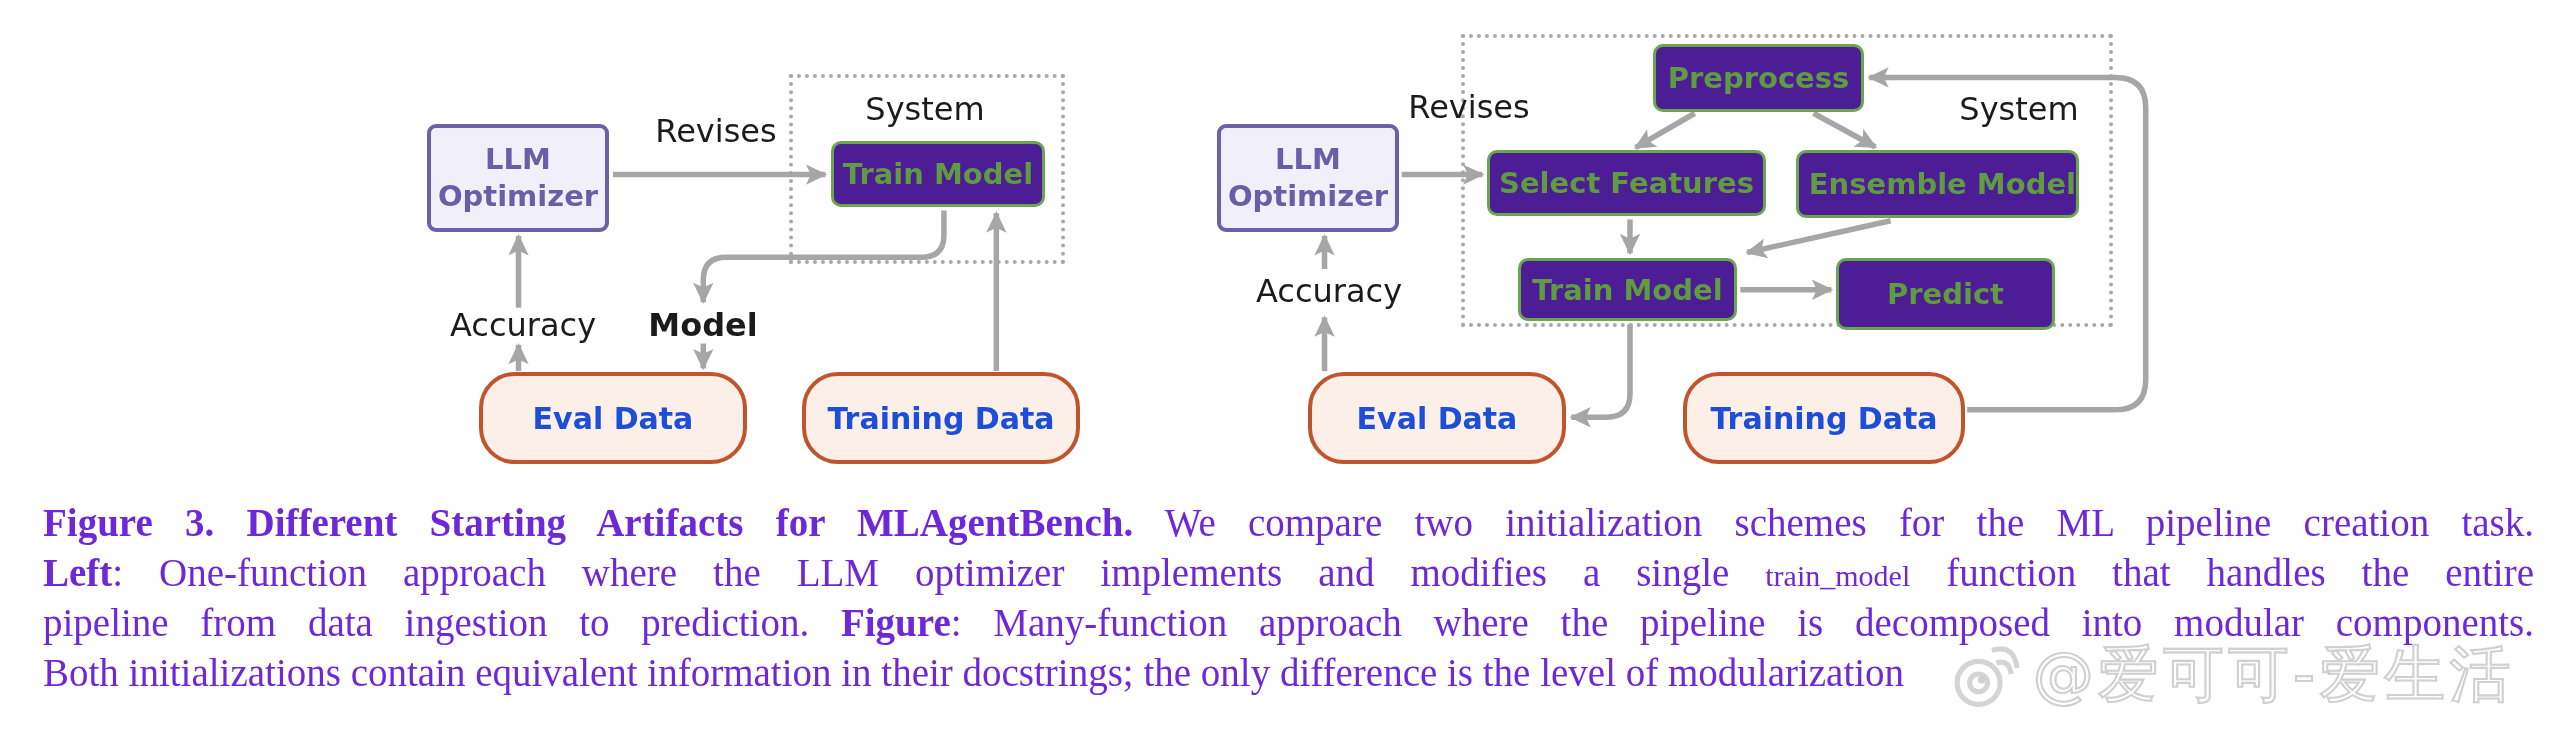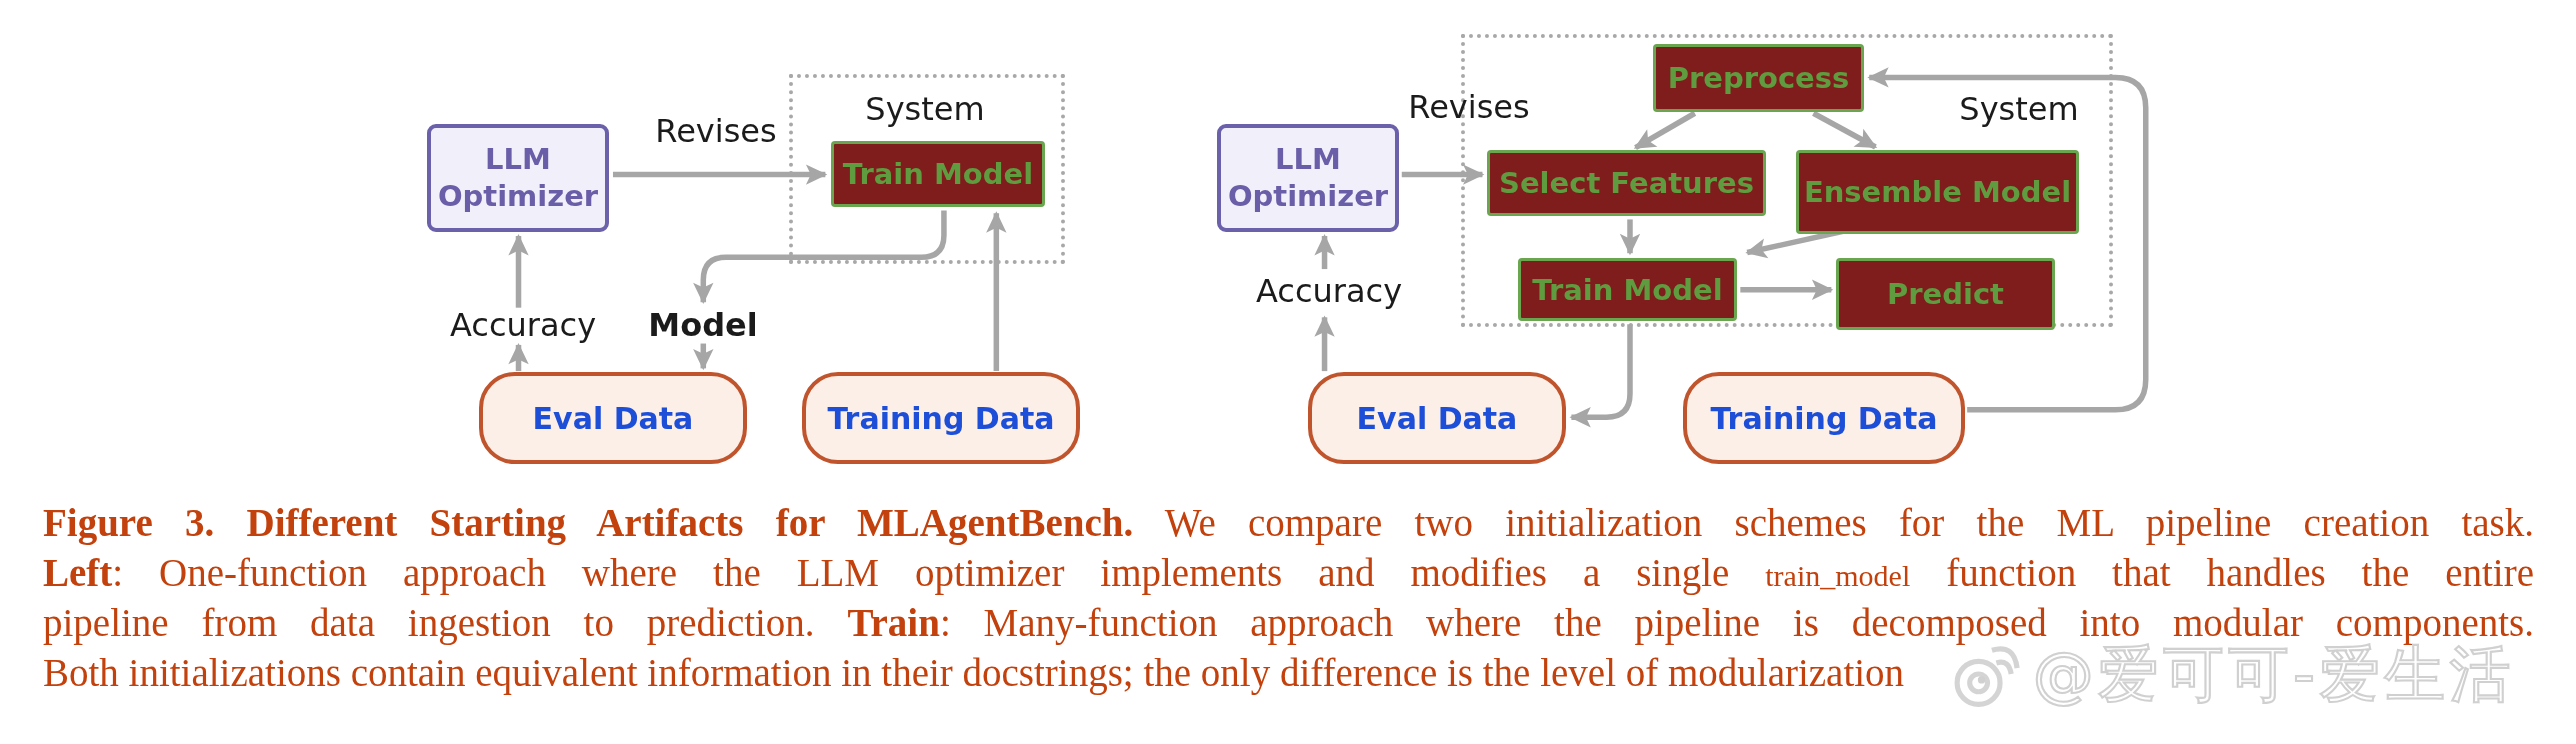--- a/index.html
+++ b/index.html
@@ -2,27 +2,27 @@
 <html style="font-size:11px"><head>
 <meta charset="utf-8">
 <style>
   html,body{margin:0;padding:0;background:#ffffff;}
   .page{position:relative;width:2576px;height:745px;background:#ffffff;overflow:hidden;
         font-family:"DejaVu Sans",sans-serif;}
   
   .box{position:absolute;display:flex;align-items:center;justify-content:center;text-align:center;
        font-weight:bold;box-sizing:border-box;z-index:4;}
   .llm{border:4.1px solid #6b61ab;background:#f1f0fa;color:#6a5ea8;font-size:29px;line-height:37px;border-radius:9px;}
-  .pipe{border:3.4px solid #6aa550;background:#7f1d1d;color:#5f9c3f;font-size:29px;border-radius:4px;}
+  .pipe{border:3.4px solid #6aa550;background:#4c1d95;color:#5f9c3f;font-size:29px;border-radius:10px;}
   .data{border:4.1px solid #c0552d;background:#fcefe8;color:#1d4ed8;font-size:30px;border-radius:36px;}
   .dotted{position:absolute;border:4.1px dotted #a8a8a8;box-sizing:border-box;z-index:1;background:transparent;}
   .lbl{position:absolute;color:#1b1b1b;font-size:32px;text-align:center;z-index:5;}
   .arrows{position:absolute;left:0;top:0;z-index:3;pointer-events:none;}
   
-  .caption{position:absolute;left:43px;top:498px;width:2491px;z-index:2;color:#c2410c;
+  .caption{position:absolute;left:43px;top:498px;width:2491px;z-index:2;color:#6d28d9;
            font-family:"Liberation Serif",serif;font-size:39px;line-height:50px;}
   .cap-line{height:50px;text-align:justify;text-align-last:justify;}
   .cap-line.last{text-align:left;text-align-last:left;}
   .cap-b{font-weight:bold;}
   .cap-code{font-family:Liberation Serif, serif;font-size:30px;}
   
   .wm{position:absolute;left:1949px;top:634px;display:flex;align-items:center;gap:9.7px;z-index:6;opacity:.82;}
   .wm-text{font-size:61px;font-weight:normal;color:rgba(255,255,255,0.55);
            -webkit-text-stroke:2.1px #c6c6c6;letter-spacing:4.1px;white-space:nowrap;
            font-family:"DejaVu Sans",sans-serif;}
@@ -82,21 +82,21 @@
 
   <div class="box llm" style="left:1217px;top:124px;width:182px;height:108px;">
     <span>LLM Optimizer</span>
   </div>
   <div class="box pipe" style="left:1653px;top:44px;width:211px;height:68px;">
     <span>Preprocess</span>
   </div>
   <div class="box pipe" style="left:1487px;top:150px;width:279px;height:66px;">
     <span>Select Features</span>
   </div>
-  <div class="box pipe" style="left:1796px;top:150px;width:283px;height:84px;">
+  <div class="box pipe" style="left:1796px;top:150px;width:283px;height:68px;justify-content:flex-end;">
     <span>Ensemble Model</span>
   </div>
   <div class="box pipe" style="left:1518px;top:258px;width:219px;height:63px;">
     <span>Train Model</span>
   </div>
   <div class="box pipe" style="left:1836px;top:258px;width:219px;height:72px;">
     <span>Predict</span>
   </div>
   <div class="box data" style="left:1308px;top:372px;width:258px;height:92px;">
     <span>Eval Data</span>
@@ -104,21 +104,21 @@
   <div class="box data" style="left:1683px;top:372px;width:282px;height:92px;">
     <span>Training Data</span>
   </div>
   <div class="lbl" style="left:1400px;top:88px;width:138px;">Revises</div>
   <div class="lbl" style="left:1950px;top:90px;width:138px;">System</div>
   <div class="lbl" style="left:1256px;top:272px;width:138px;">Accuracy</div>
 
   <div class="caption">
     <div class="cap-line"><span class="cap-b">Figure 3. Different Starting Artifacts for MLAgentBench.</span><span> We compare two initialization schemes for the ML pipeline creation task.</span></div>
     <div class="cap-line"><span class="cap-b">Left</span><span>: One-function approach where the LLM optimizer implements and modifies a single </span><span class="cap-code">train_model</span><span> function that handles the entire</span></div>
-    <div class="cap-line"><span>pipeline from data ingestion to prediction. </span><span class="cap-b">Train</span><span>: Many-function approach where the pipeline is decomposed into modular components.</span></div>
+    <div class="cap-line"><span>pipeline from data ingestion to prediction. </span><span class="cap-b">Figure</span><span>: Many-function approach where the pipeline is decomposed into modular components.</span></div>
     <div class="cap-line last"><span>Both initializations contain equivalent information in their docstrings; the only difference is the level of modularization</span></div>
   </div>
 
   <div class="wm">
     <span>
       <svg width="74" height="74" viewBox="0 0 100 100">
         <g stroke="#c6c6c6" fill="none" stroke-width="7" opacity="0.9">
           <circle cx="40" cy="62" r="29"></circle>
           <circle cx="40" cy="62" r="12"></circle>
           <path d="M58,18 q30,-9 34,24"></path>

